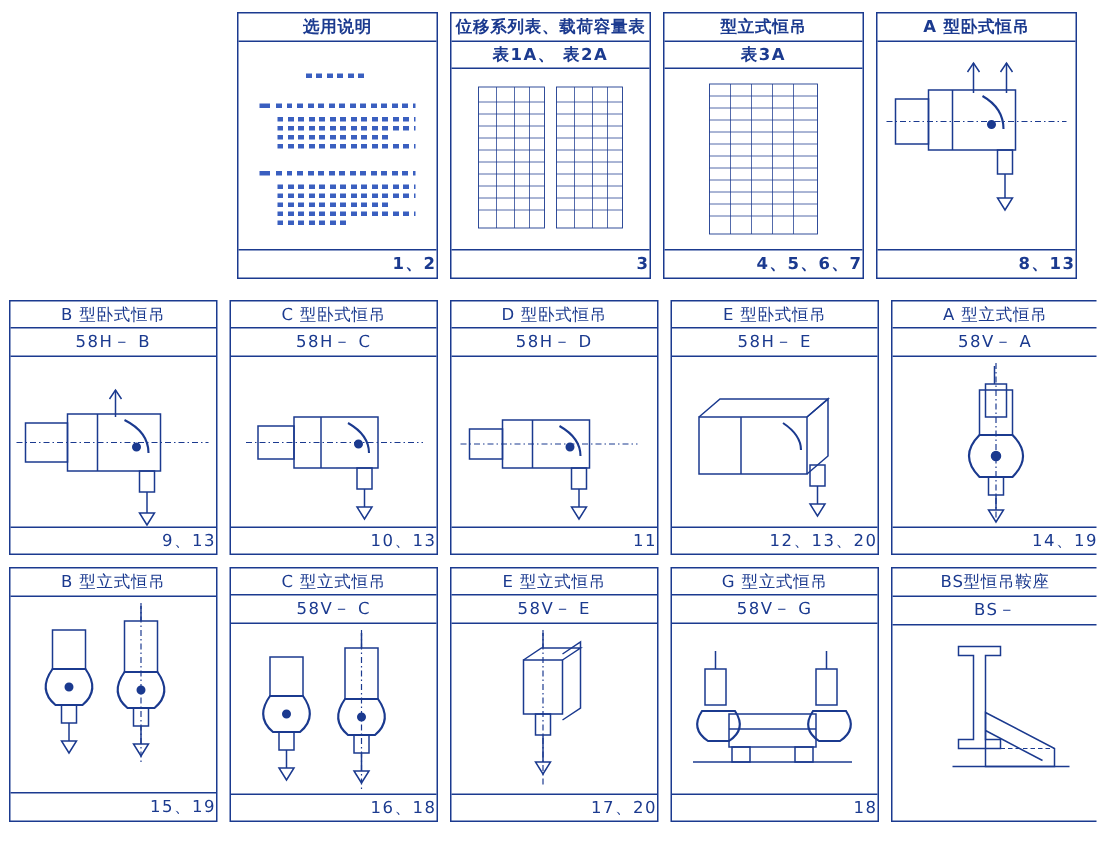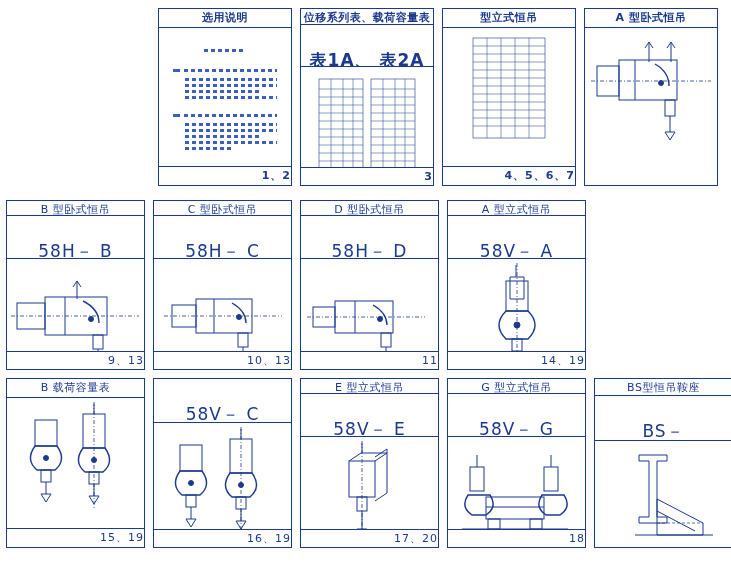--- a/index.html
+++ b/index.html
@@ -37,27 +37,26 @@
     font-size: 11px;
     line-height: 17px;
     height: 18px;
     white-space: nowrap;
     overflow: hidden;
     letter-spacing: 0.5px;
   }
   .card .hdr2 {
     border-bottom: 1px solid #1b3a8f;
     text-align: center;
-    font-size: 17px;
+    font-size: 11px;
     line-height: 17px;
     height: 18px;
     white-space: nowrap;
     overflow: hidden;
     letter-spacing: 1px;
-    margin-top: 27px;
   }
   .card .art {
     flex: 1 1 auto;
     position: relative;
     overflow: hidden;
   }
   .card .ftr {
     border-top: 1px solid #1b3a8f;
     text-align: right;
     font-size: 11px;
@@ -174,20 +173,21 @@
               <line x1="104" y1="12" x2="104" y2="106"></line>
             </g>
           </g>
         </svg>
       </div>
       <div class="ftr">3</div>
     </div>
 
     <div class="card">
       <div class="hdr">型立式恒吊</div>
+      <div class="hdr2">表3A</div>
       <div class="art">
         <svg width="132" height="122" viewBox="0 0 132 122">
           <g class="hatch">
             <rect x="30" y="10" width="72" height="100"></rect>
             <g stroke="#1b3a8f" stroke-width="0.5">
               <line x1="30" y1="18" x2="102" y2="18"></line>
                 <line x1="30" y1="26" x2="102" y2="26"></line>
               <line x1="30" y1="34" x2="102" y2="34"></line>
                 <line x1="30" y1="42" x2="102" y2="42"></line>
               <line x1="30" y1="50" x2="102" y2="50"></line>
@@ -222,20 +222,21 @@
             <path d="M60 20 l4 -6 l4 6"></path>
             <line x1="86" y1="14" x2="86" y2="34"></line>
             <path d="M82 20 l4 -6 l4 6"></path>
             <rect x="80" y="72" width="10" height="16"></rect>
             <line x1="85" y1="88" x2="85" y2="104"></line>
             <path d="M80 104 h10 l-5 8 z"></path>
           </g>
           <line class="dash" x1="6" y1="53" x2="126" y2="53"></line>
         </svg>
       </div>
+      <div class="ftr">8、13</div>
     </div>
   </div>
 
   <div id="row2">
 
     <div class="card">
       <div class="hdr">B 型卧式恒吊</div>
       <div class="hdr2">58H－ B</div>
       <div class="art">
         <svg width="137" height="116" viewBox="0 0 137 116">
@@ -292,20 +293,39 @@
             <rect x="80" y="74" width="10" height="14"></rect>
             <line x1="85" y1="88" x2="85" y2="100"></line>
             <path d="M80 100 h10 l-5 8 z"></path>
           </g>
           <line class="dash" x1="6" y1="58" x2="124" y2="58"></line>
         </svg>
       </div>
       <div class="ftr">11</div>
     </div>
 
+    <div class="card">
+      <div class="hdr">E 型卧式恒吊</div>
+      <div class="hdr2">58H－ E</div>
+      <div class="art">
+        <svg width="137" height="116" viewBox="0 0 137 116">
+          <g class="thin">
+            <path d="M18 40 h72 v38 h-72 z"></path>
+            <path d="M18 40 l14 -12 h72 l-14 12"></path>
+            <path d="M90 40 l14 -12 v38 l-14 12"></path>
+            <line x1="46" y1="40" x2="46" y2="78"></line>
+            <path d="M74 44 q12 8 12 18" class="thick"></path>
+            <rect x="92" y="72" width="10" height="14"></rect>
+            <line x1="97" y1="86" x2="97" y2="98"></line>
+            <path d="M92 98 h10 l-5 8 z"></path>
+          </g>
+        </svg>
+      </div>
+      <div class="ftr">12、13、20</div>
+    </div>
 
     <div class="card">
       <div class="hdr">A 型立式恒吊</div>
       <div class="hdr2">58V－ A</div>
       <div class="art">
         <svg width="137" height="116" viewBox="0 0 137 116">
           <g class="thin">
             <line x1="68" y1="6" x2="68" y2="18"></line>
             <path d="M62 18 h14 v22 h-14 z"></path>
             <rect x="58" y="22" width="22" height="30"></rect>
@@ -318,21 +338,21 @@
           <line class="dash" x1="69" y1="4" x2="69" y2="112"></line>
         </svg>
       </div>
       <div class="ftr">14、19</div>
     </div>
   </div>
 
   <div id="row3">
 
     <div class="card">
-      <div class="hdr">B 载荷容量表</div>
+      <div class="hdr">B 型立式恒吊</div>
       <div class="art">
         <svg width="137" height="116" viewBox="0 0 137 116">
           <g class="thin">
 
             <rect x="28" y="22" width="22" height="26"></rect>
             <path d="M28 48 q-10 14 2 24 h18 q12 -10 2 -24 z" class="thick"></path>
             <circle cx="39" cy="60" r="2.5" fill="#1b3a8f"></circle>
             <rect x="34" y="72" width="10" height="12"></rect>
             <line x1="39" y1="84" x2="39" y2="96"></line>
             <path d="M34 96 h10 l-5 8 z"></path>
@@ -345,20 +365,21 @@
             <line x1="87" y1="86" x2="87" y2="98"></line>
             <path d="M82 98 h10 l-5 8 z"></path>
           </g>
           <line class="dash" x1="87" y1="4" x2="87" y2="110"></line>
         </svg>
       </div>
       <div class="ftr">15、19</div>
     </div>
 
     <div class="card">
+      <div class="hdr">C 型立式恒吊</div>
       <div class="hdr2">58V－ C</div>
       <div class="art">
         <svg width="137" height="116" viewBox="0 0 137 116">
           <g class="thin">
             <rect x="26" y="22" width="22" height="26"></rect>
             <path d="M26 48 q-10 14 2 24 h18 q12 -10 2 -24 z" class="thick"></path>
             <circle cx="37" cy="60" r="2.5" fill="#1b3a8f"></circle>
             <rect x="32" y="72" width="10" height="12"></rect>
             <line x1="37" y1="84" x2="37" y2="96"></line>
             <path d="M32 96 h10 l-5 8 z"></path>
@@ -366,21 +387,21 @@
             <line x1="87" y1="6" x2="87" y2="16"></line>
             <path d="M76 50 q-10 14 2 24 h18 q12 -10 2 -24 z" class="thick"></path>
             <circle cx="87" cy="62" r="2.5" fill="#1b3a8f"></circle>
             <rect x="82" y="74" width="10" height="12"></rect>
             <line x1="87" y1="86" x2="87" y2="98"></line>
             <path d="M82 98 h10 l-5 8 z"></path>
           </g>
           <line class="dash" x1="87" y1="4" x2="87" y2="110"></line>
         </svg>
       </div>
-      <div class="ftr">16、19</div>
+      <div class="ftr">16、18</div>
     </div>
 
     <div class="card">
       <div class="hdr">E 型立式恒吊</div>
       <div class="hdr2">58V－ E</div>
       <div class="art">
         <svg width="137" height="116" viewBox="0 0 137 116">
           <g class="thin">
             <rect x="48" y="24" width="26" height="36"></rect>
             <path d="M74 20 l12 -8 v44 l-12 8"></path>

